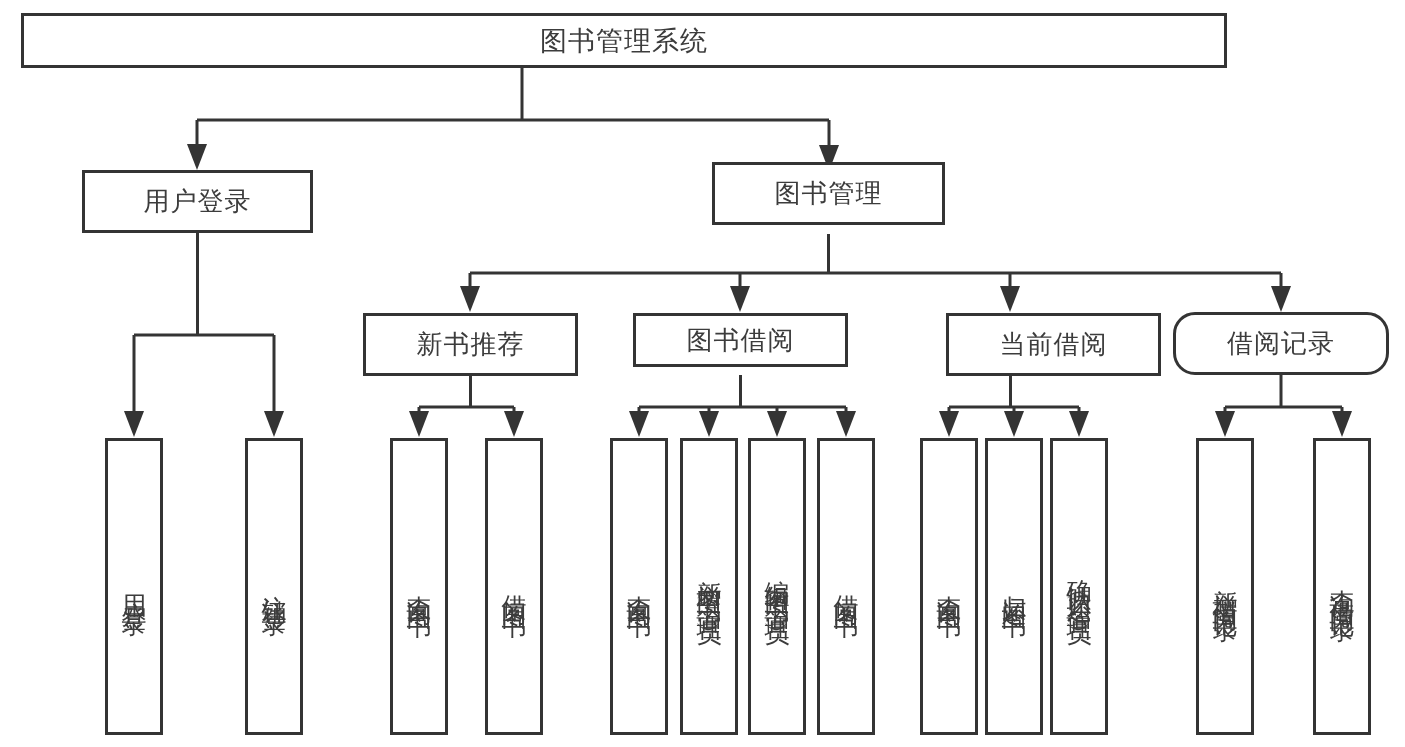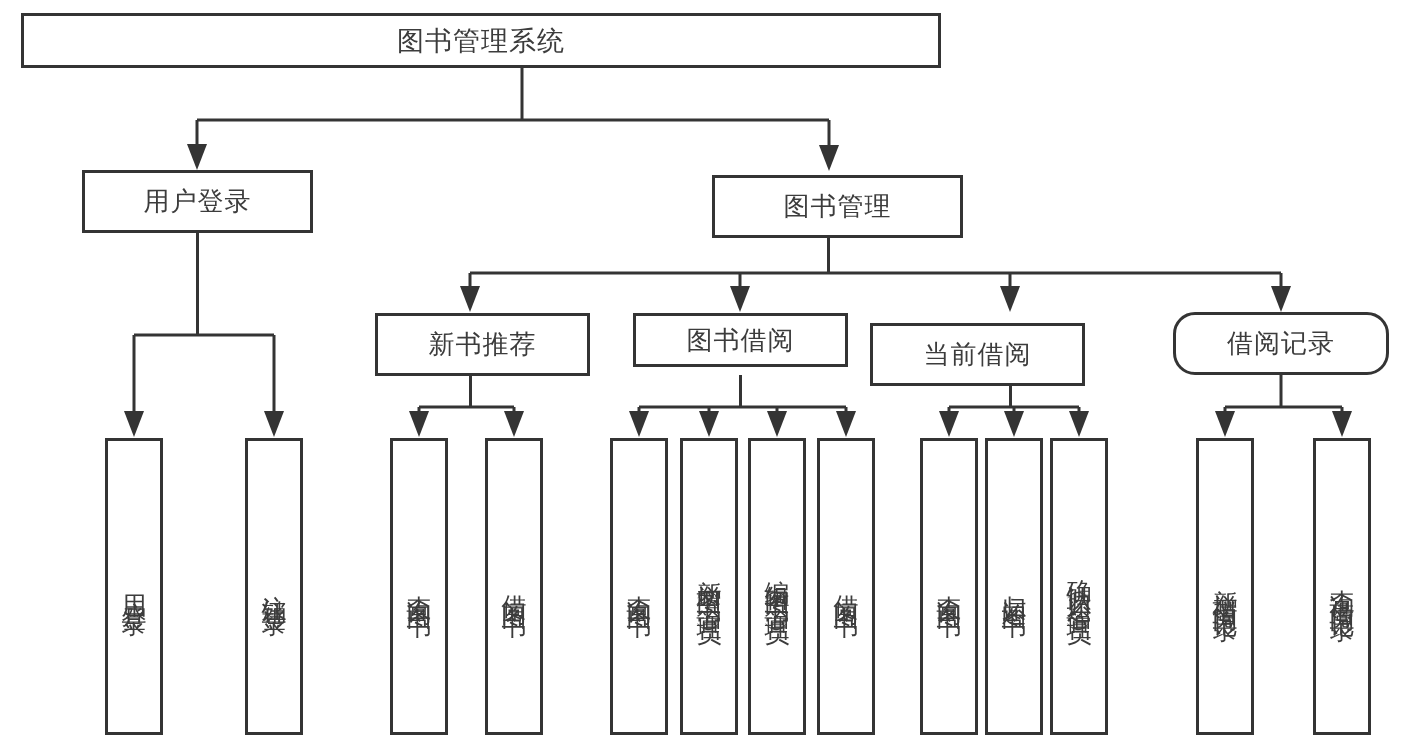--- a/index.html
+++ b/index.html
@@ -80,38 +80,38 @@
     <path d="M1010.5 375 V407 M949 407 H1079 M949 407 V418 M1014 407 V418 M1079 407 V418"></path>
     <polygon points="939,411 959,411 949,437"></polygon>
     <polygon points="1004,411 1024,411 1014,437"></polygon>
     <polygon points="1069,411 1089,411 1079,437"></polygon>
 
     <path d="M1281 375 V407 M1225 407 H1342 M1225 407 V418 M1342 407 V418"></path>
     <polygon points="1215,411 1235,411 1225,437"></polygon>
     <polygon points="1332,411 1352,411 1342,437"></polygon>
   </svg>
 
-  <div class="node root" style="left:21px;top:13px;width:920px;height:55px;">
+  <div class="node root" style="left:21px;top:13px;width:1206px;height:55px;">
     <span>图书管理系统</span>
   </div>
 
   <div class="node" style="left:82px;top:170px;width:231px;height:63px;">
     <span>用户登录</span>
   </div>
-  <div class="node" style="left:712px;top:175px;width:251px;height:63px;">
+  <div class="node" style="left:712px;top:162px;width:233px;height:63px;">
     <span>图书管理</span>
   </div>
 
-  <div class="node" style="left:363px;top:313px;width:215px;height:63px;margin-left:12px;">
+  <div class="node" style="left:363px;top:313px;width:215px;height:63px;">
     <span>新书推荐</span>
   </div>
   <div class="node" style="left:633px;top:313px;width:215px;height:54px;">
     <span>图书借阅</span>
   </div>
-  <div class="node" style="left:870px;top:313px;width:215px;height:63px;margin-top:10px;">
+  <div class="node" style="left:946px;top:313px;width:215px;height:63px;">
     <span>当前借阅</span>
   </div>
   <div class="node" style="left:1173px;top:312px;width:216px;height:63px;border-radius:22px;">
     <span>借阅记录</span>
   </div>
 
   <div class="node leaf" style="left:105px;top:438px;width:58px;height:297px;">
     <span class="vtext">用户登录</span>
   </div>
   <div class="node leaf" style="left:245px;top:438px;width:58px;height:297px;">

